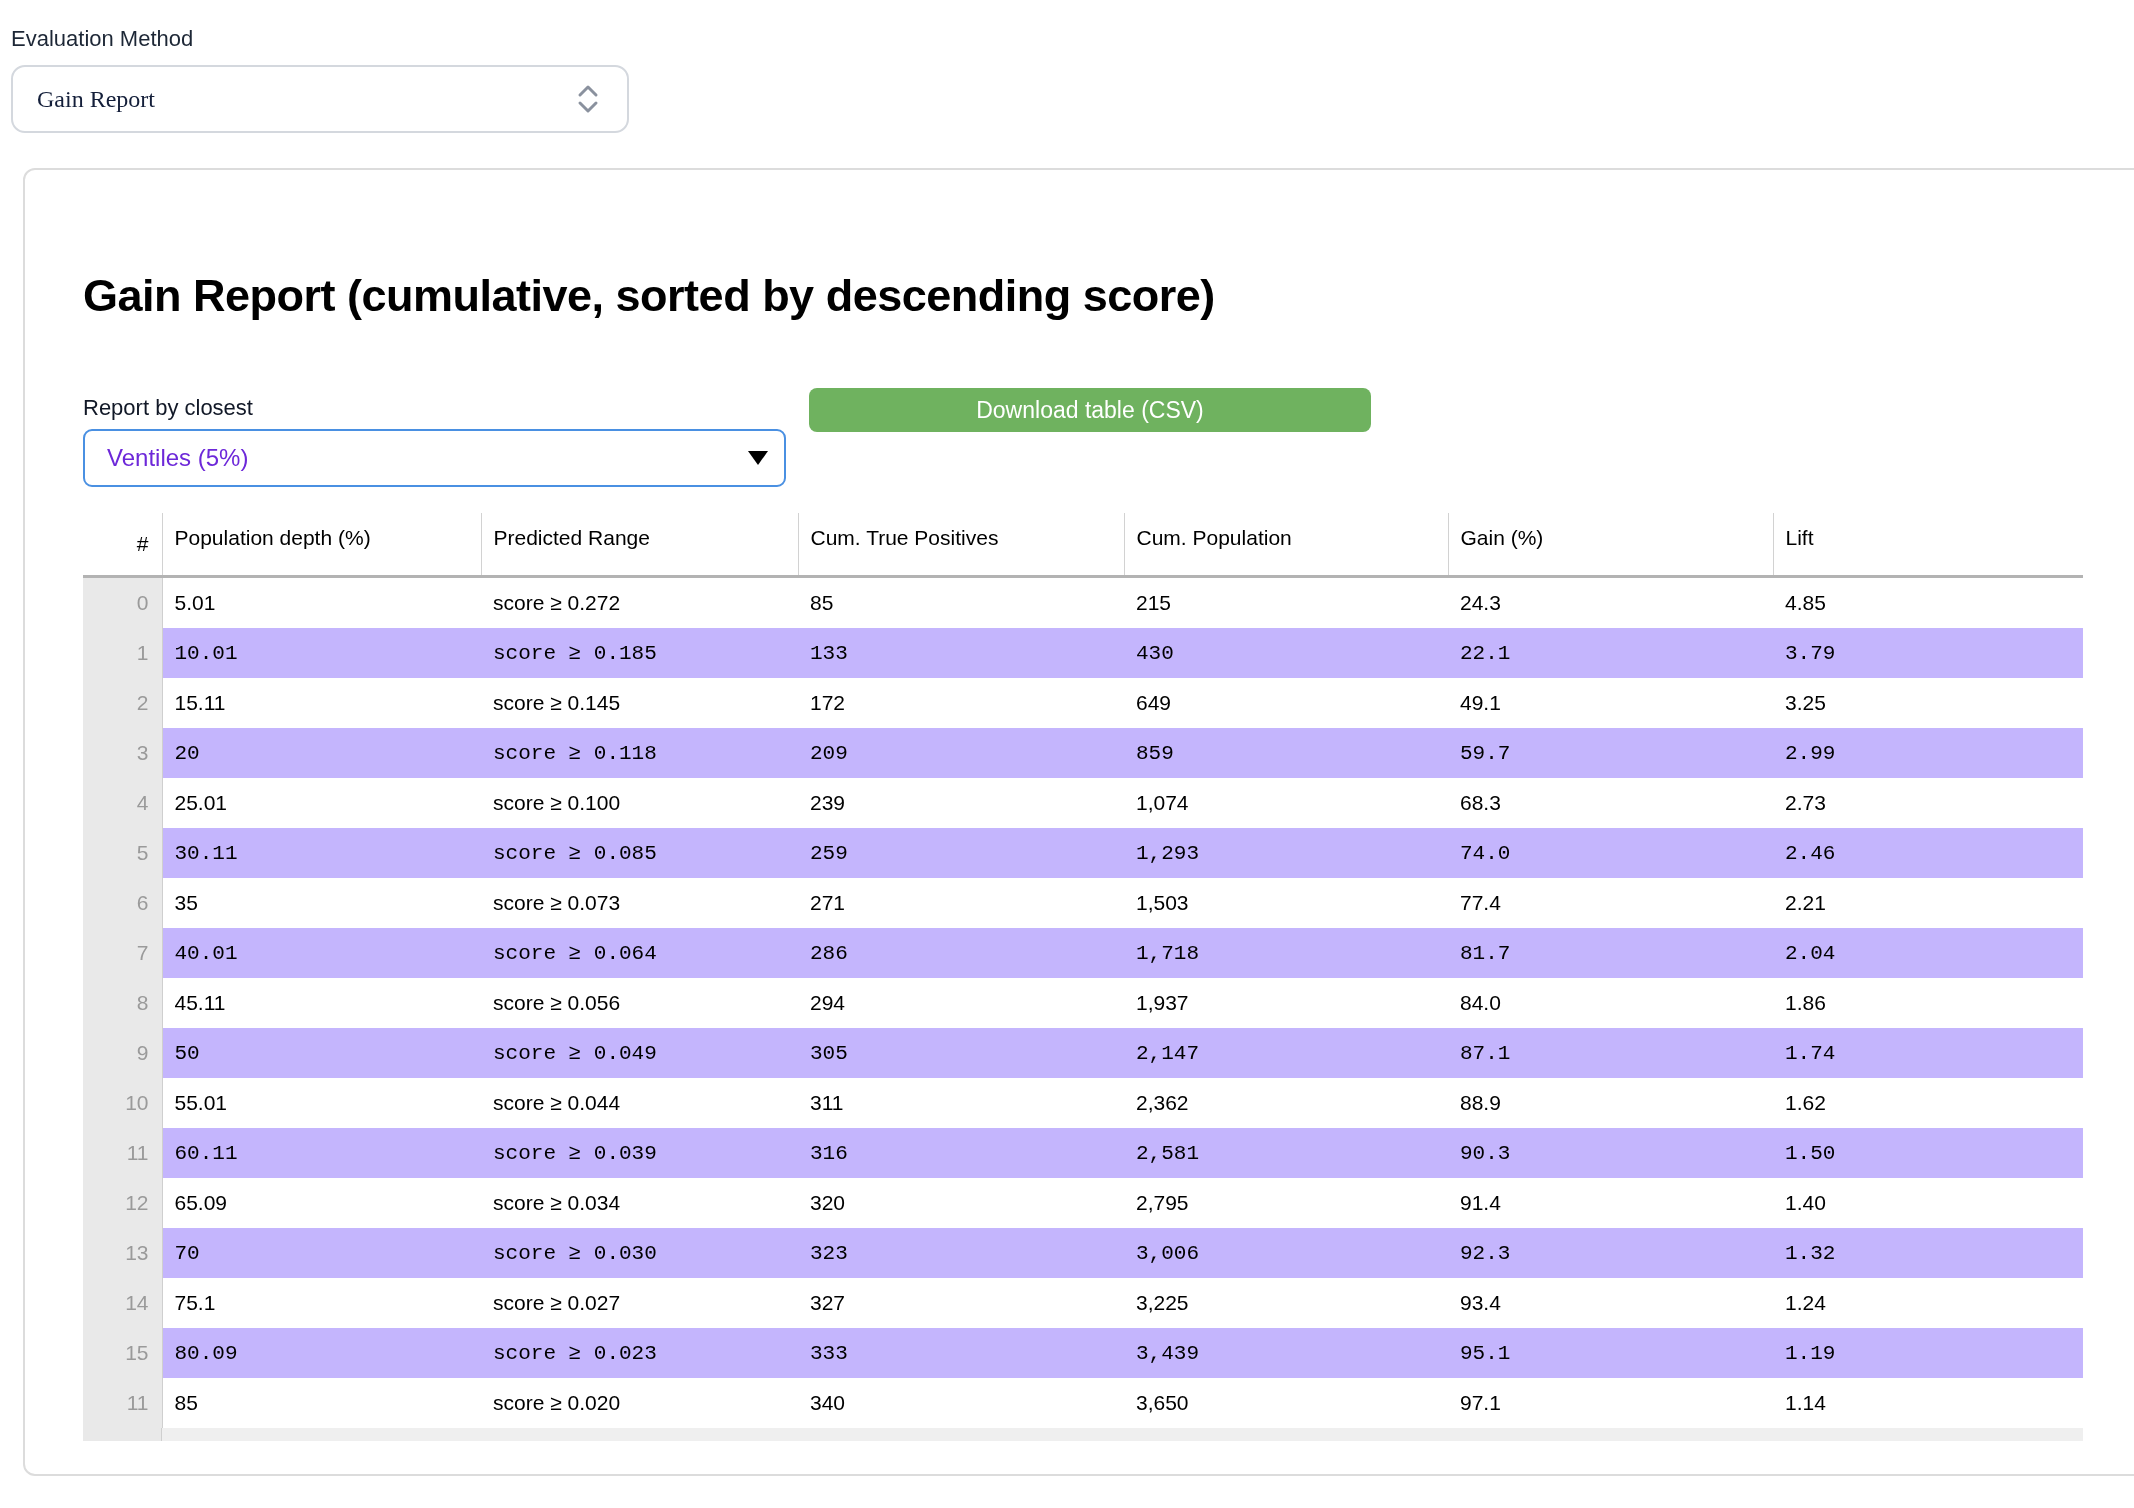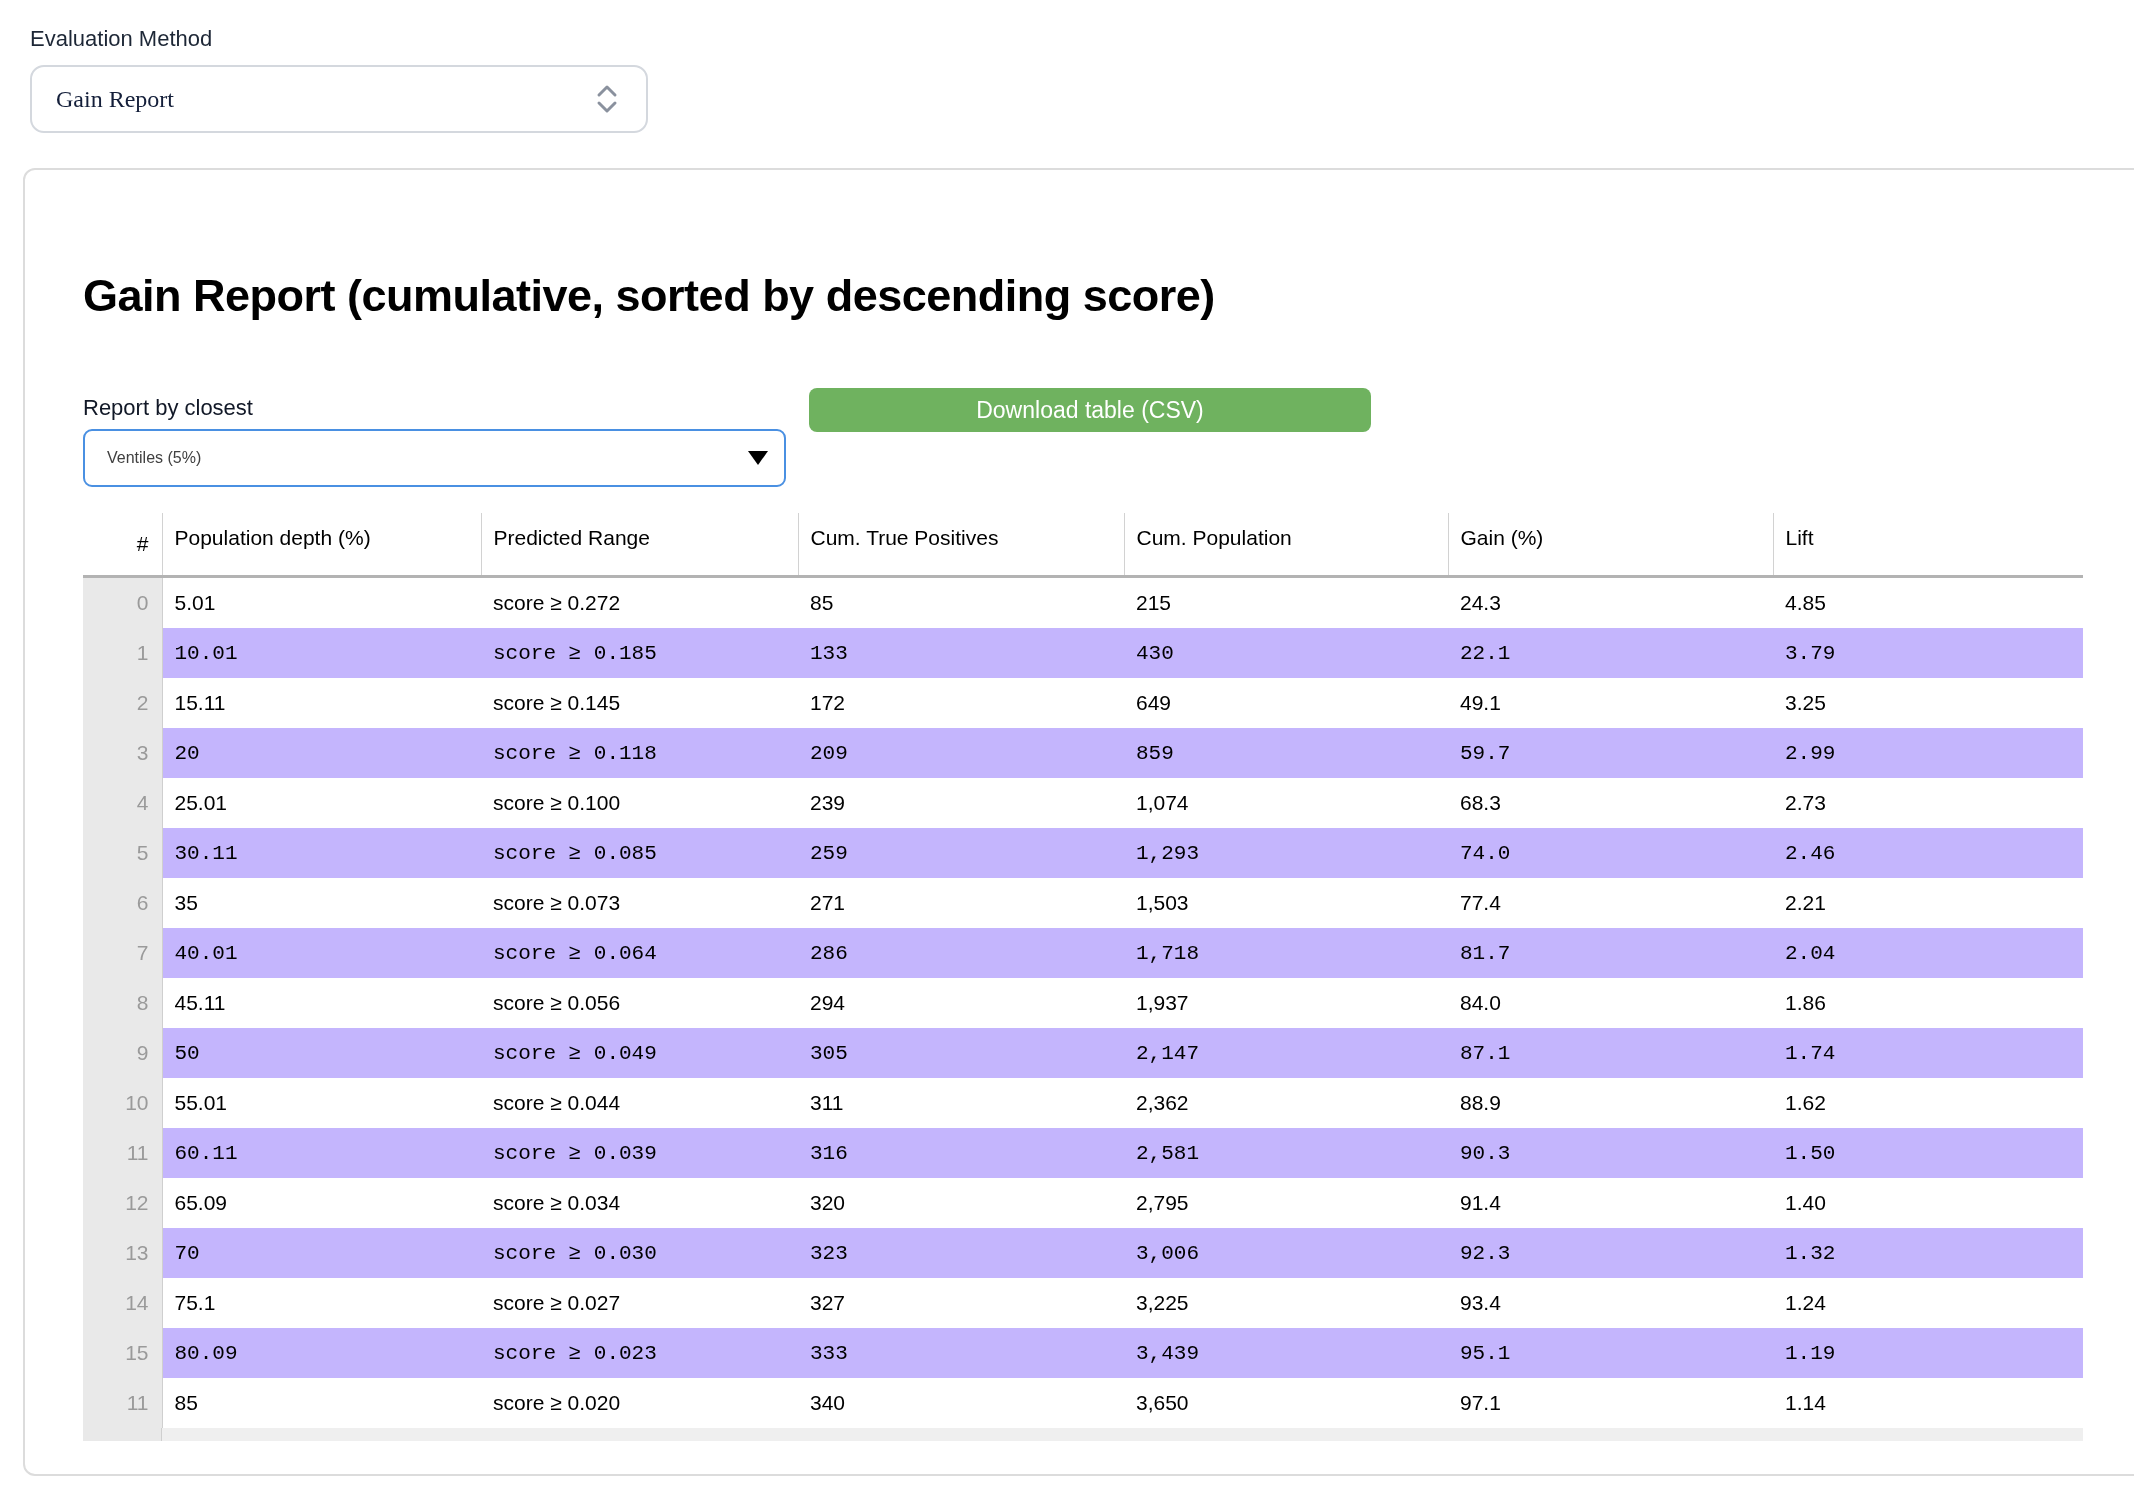--- a/index.html
+++ b/index.html
@@ -10,21 +10,21 @@
     color: #000;
   }
   body {
     width: 2134px;
     height: 1508px;
     overflow: hidden;
     position: relative;
   }
 
   
-  .top-block { margin: 26px 0 0 30px; }
+  .top-block { margin: 26px 0 0 11px; }
   .field-label {
     font-size: 22px;
     color: #1d2736;
     margin-bottom: 13px;
   }
   .eval-select {
     width: 618px;
     height: 68px;
     box-sizing: border-box;
     border: 2px solid #d4d8de;
@@ -75,21 +75,21 @@
     box-sizing: border-box;
     border: 2.5px solid #4a90e2;
     border-radius: 9px;
     background: #fff;
     display: flex;
     align-items: center;
     justify-content: space-between;
     padding: 0 16px 0 22px;
     cursor: pointer;
   }
-  .report-select .sel-text { font-size: 16px; color: #404040; }
+  .report-select .sel-text { font-size: 24px; color: #6d28d9; }
   .caret-down-icon {
     width: 0; height: 0;
     border-left: 10px solid transparent;
     border-right: 10px solid transparent;
     border-top: 14px solid #000;
     display: inline-block;
   }
   .download-btn {
     position: absolute;
     top: -7px;

